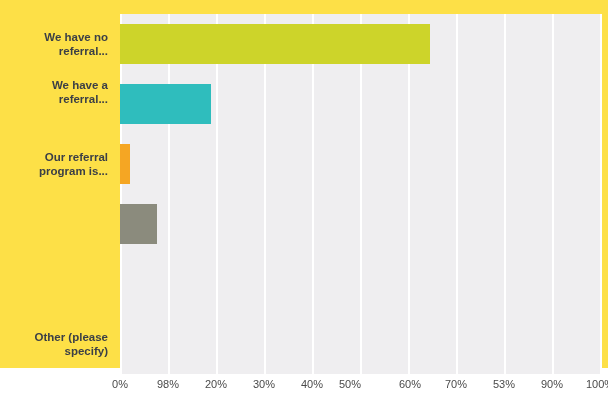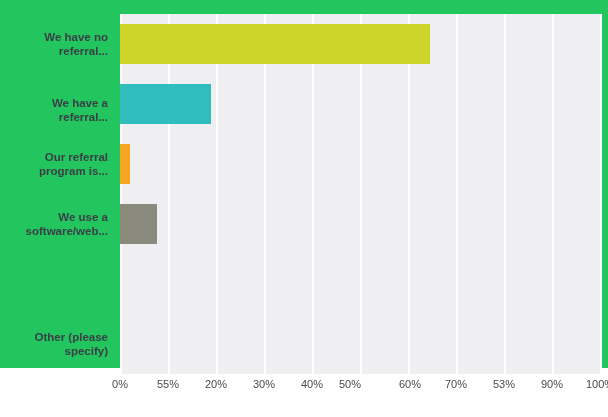--- a/index.html
+++ b/index.html
@@ -14,21 +14,21 @@
     overflow: hidden;
     position: relative;
   }
 
   #chart-root {
     position: absolute;
     left: 0;
     top: 0;
     width: 608px;
     height: 368px;
-    background: #22c55e;
+    background: #fde047;
   }
 
   
   #plot-area {
     position: absolute;
     left: 120px;
     top: 14px;
     width: 480px;
     height: 360px;
     background: #efeef0;
@@ -147,33 +147,31 @@
           <div class="bar" title="7.7%" style="width: 36.96px; background: rgb(139, 139, 125);"></div>
         </div>
         <div class="bar-row" style="top: 240px;"></div>
         <div class="bar-row" style="top: 300px;"></div>
       </div>
   </div>
 
   <div id="category-labels">
       <div class="cat-label" style="top: 0px;">We have no
 referral...</div>
-      <div class="cat-label" style="top: 66px;">We have a
+      <div class="cat-label" style="top: 48px;">We have a
 referral...</div>
       <div class="cat-label" style="top: 120px; padding-left: 16px;">Our referral
 program is...</div>
-      <div class="cat-label" style="top: 180px;">We use a
-software/web...</div>
       <div class="cat-label" style="top: 300px;">Other (please
 specify)</div>
     </div>
 
   <div id="x-axis">
       <div class="x-tick" style="left: 0px;">0%</div>
-      <div class="x-tick" style="left: 48px;">55%</div>
+      <div class="x-tick" style="left: 48px;">98%</div>
       <div class="x-tick" style="left: 96px;">20%</div>
       <div class="x-tick" style="left: 144px;">30%</div>
       <div class="x-tick" style="left: 192px;">40%</div>
       <div class="x-tick" style="left: 230px;">50%</div>
       <div class="x-tick" style="left: 290px;">60%</div>
       <div class="x-tick" style="left: 336px;">70%</div>
       <div class="x-tick" style="left: 384px;">53%</div>
       <div class="x-tick" style="left: 432px;">90%</div>
       <div class="x-tick" style="left: 480px;">100%</div>
     </div>

